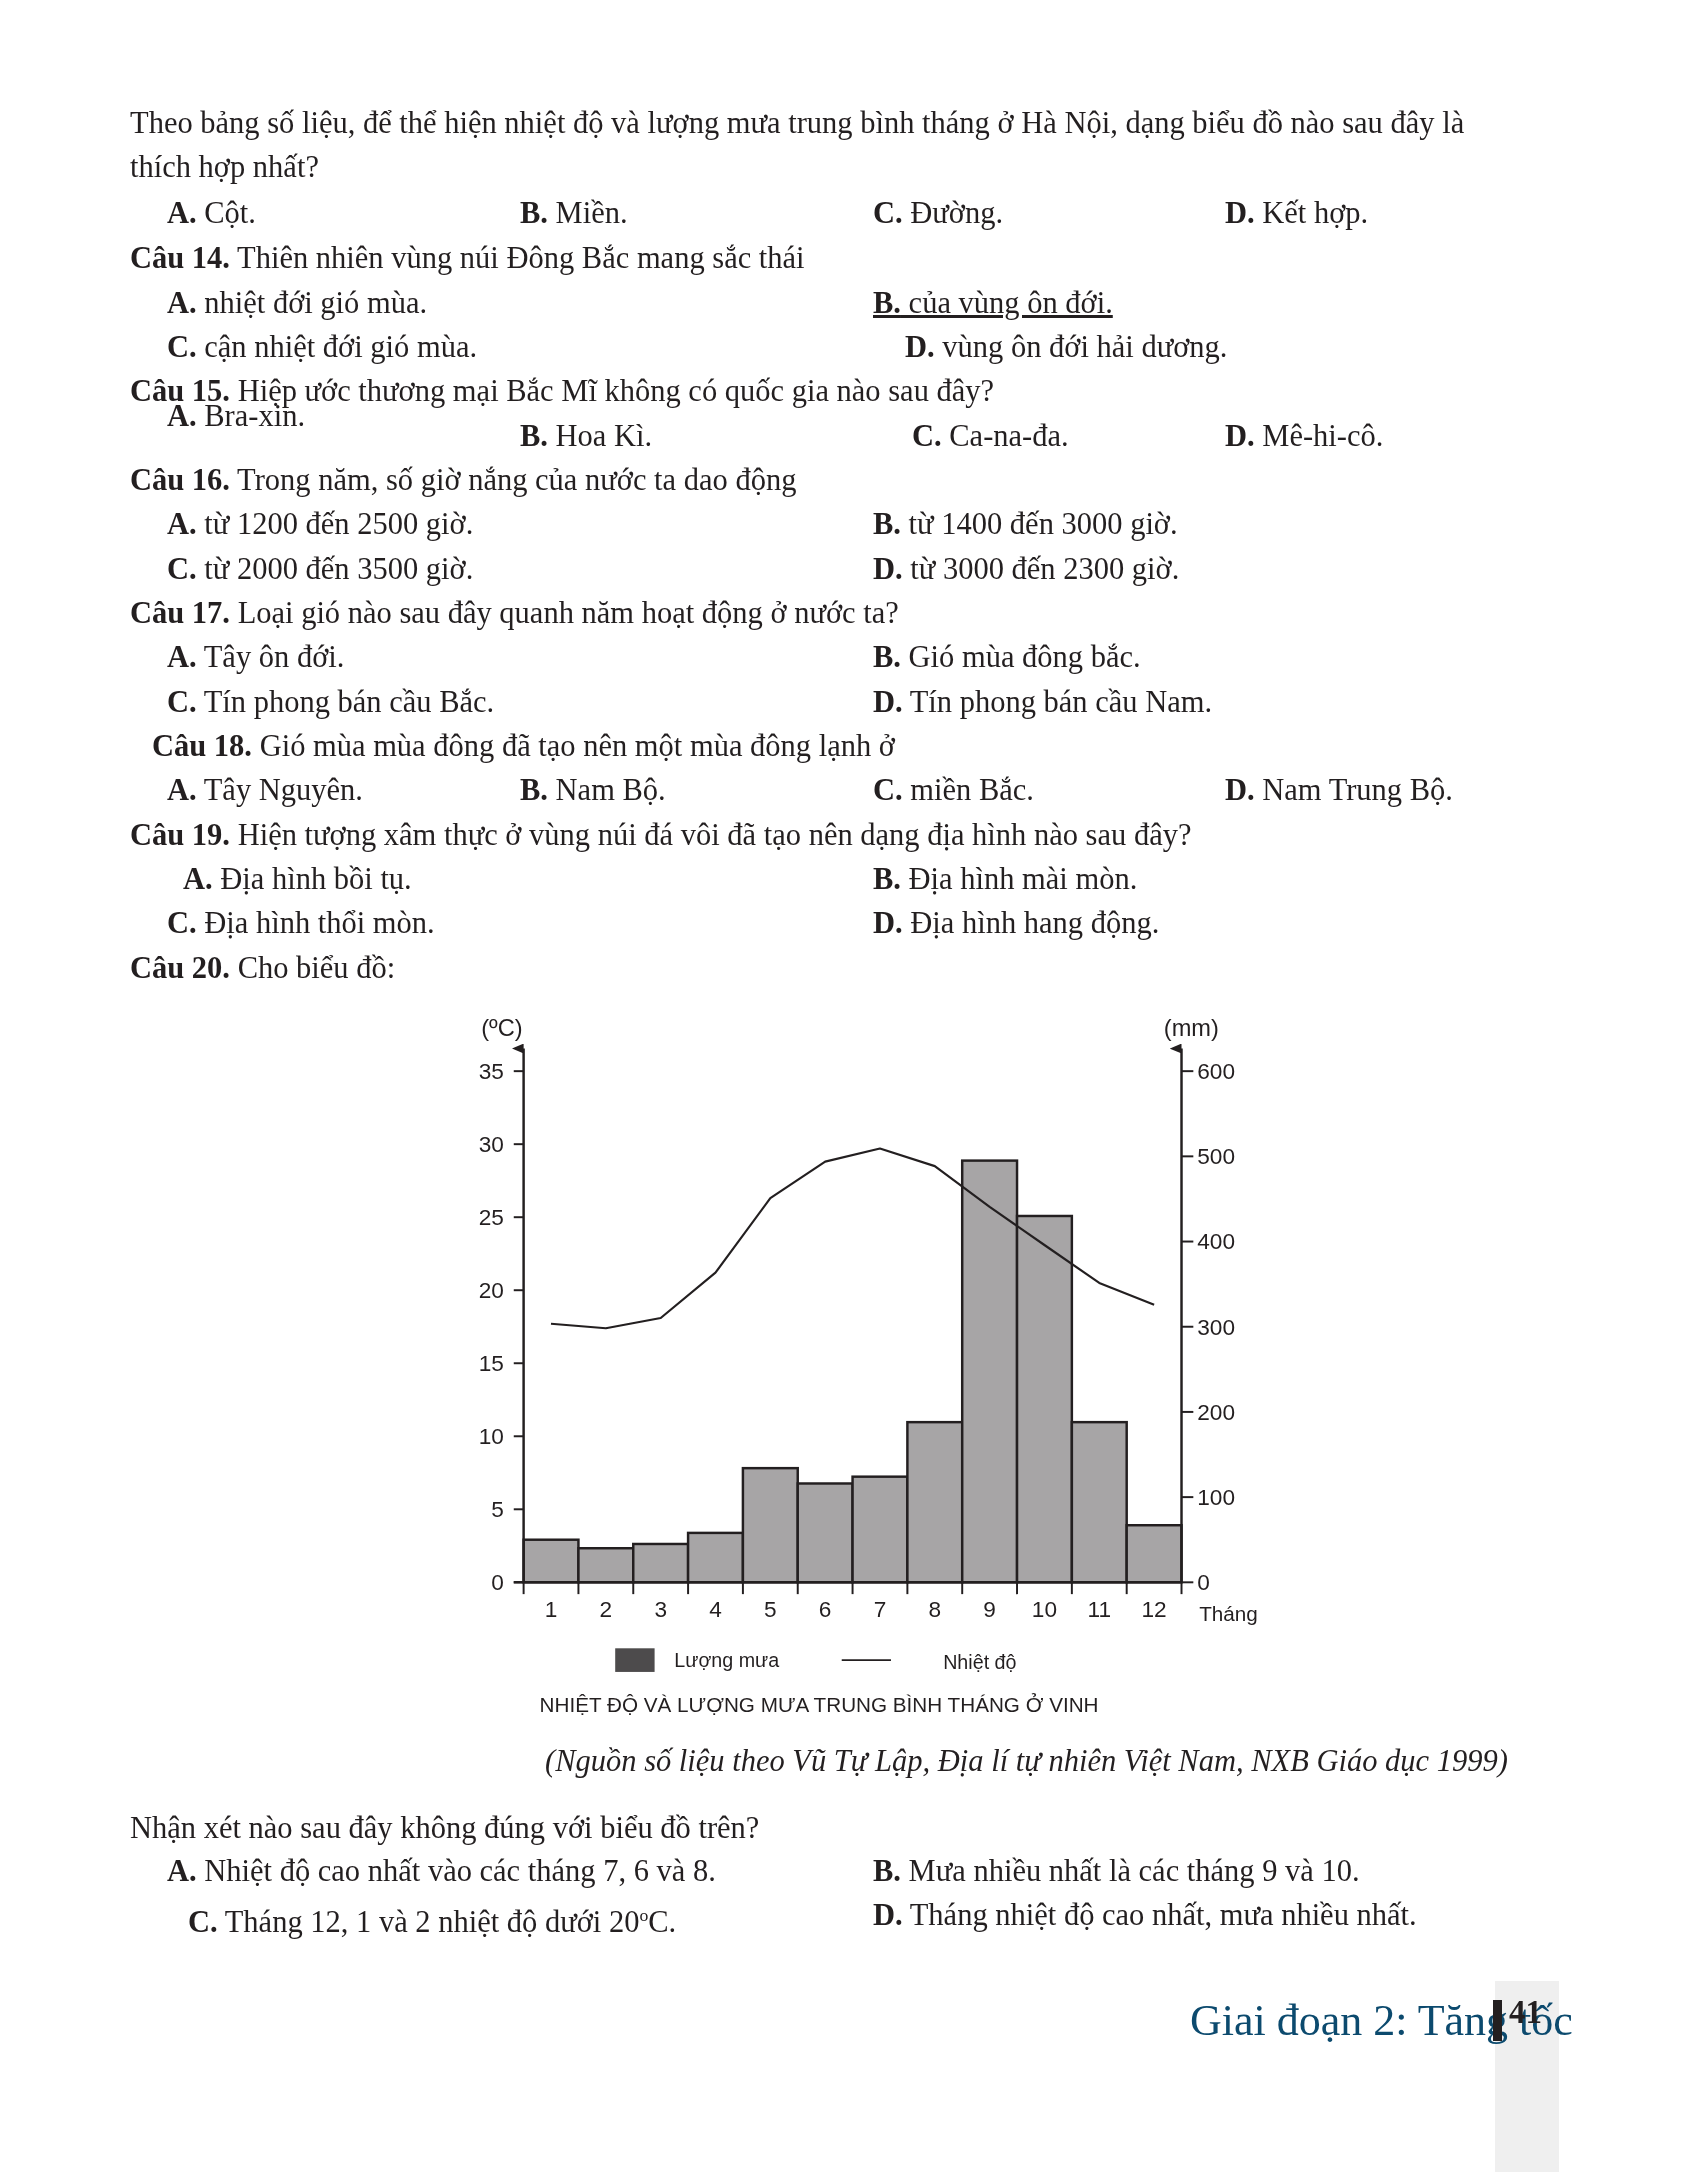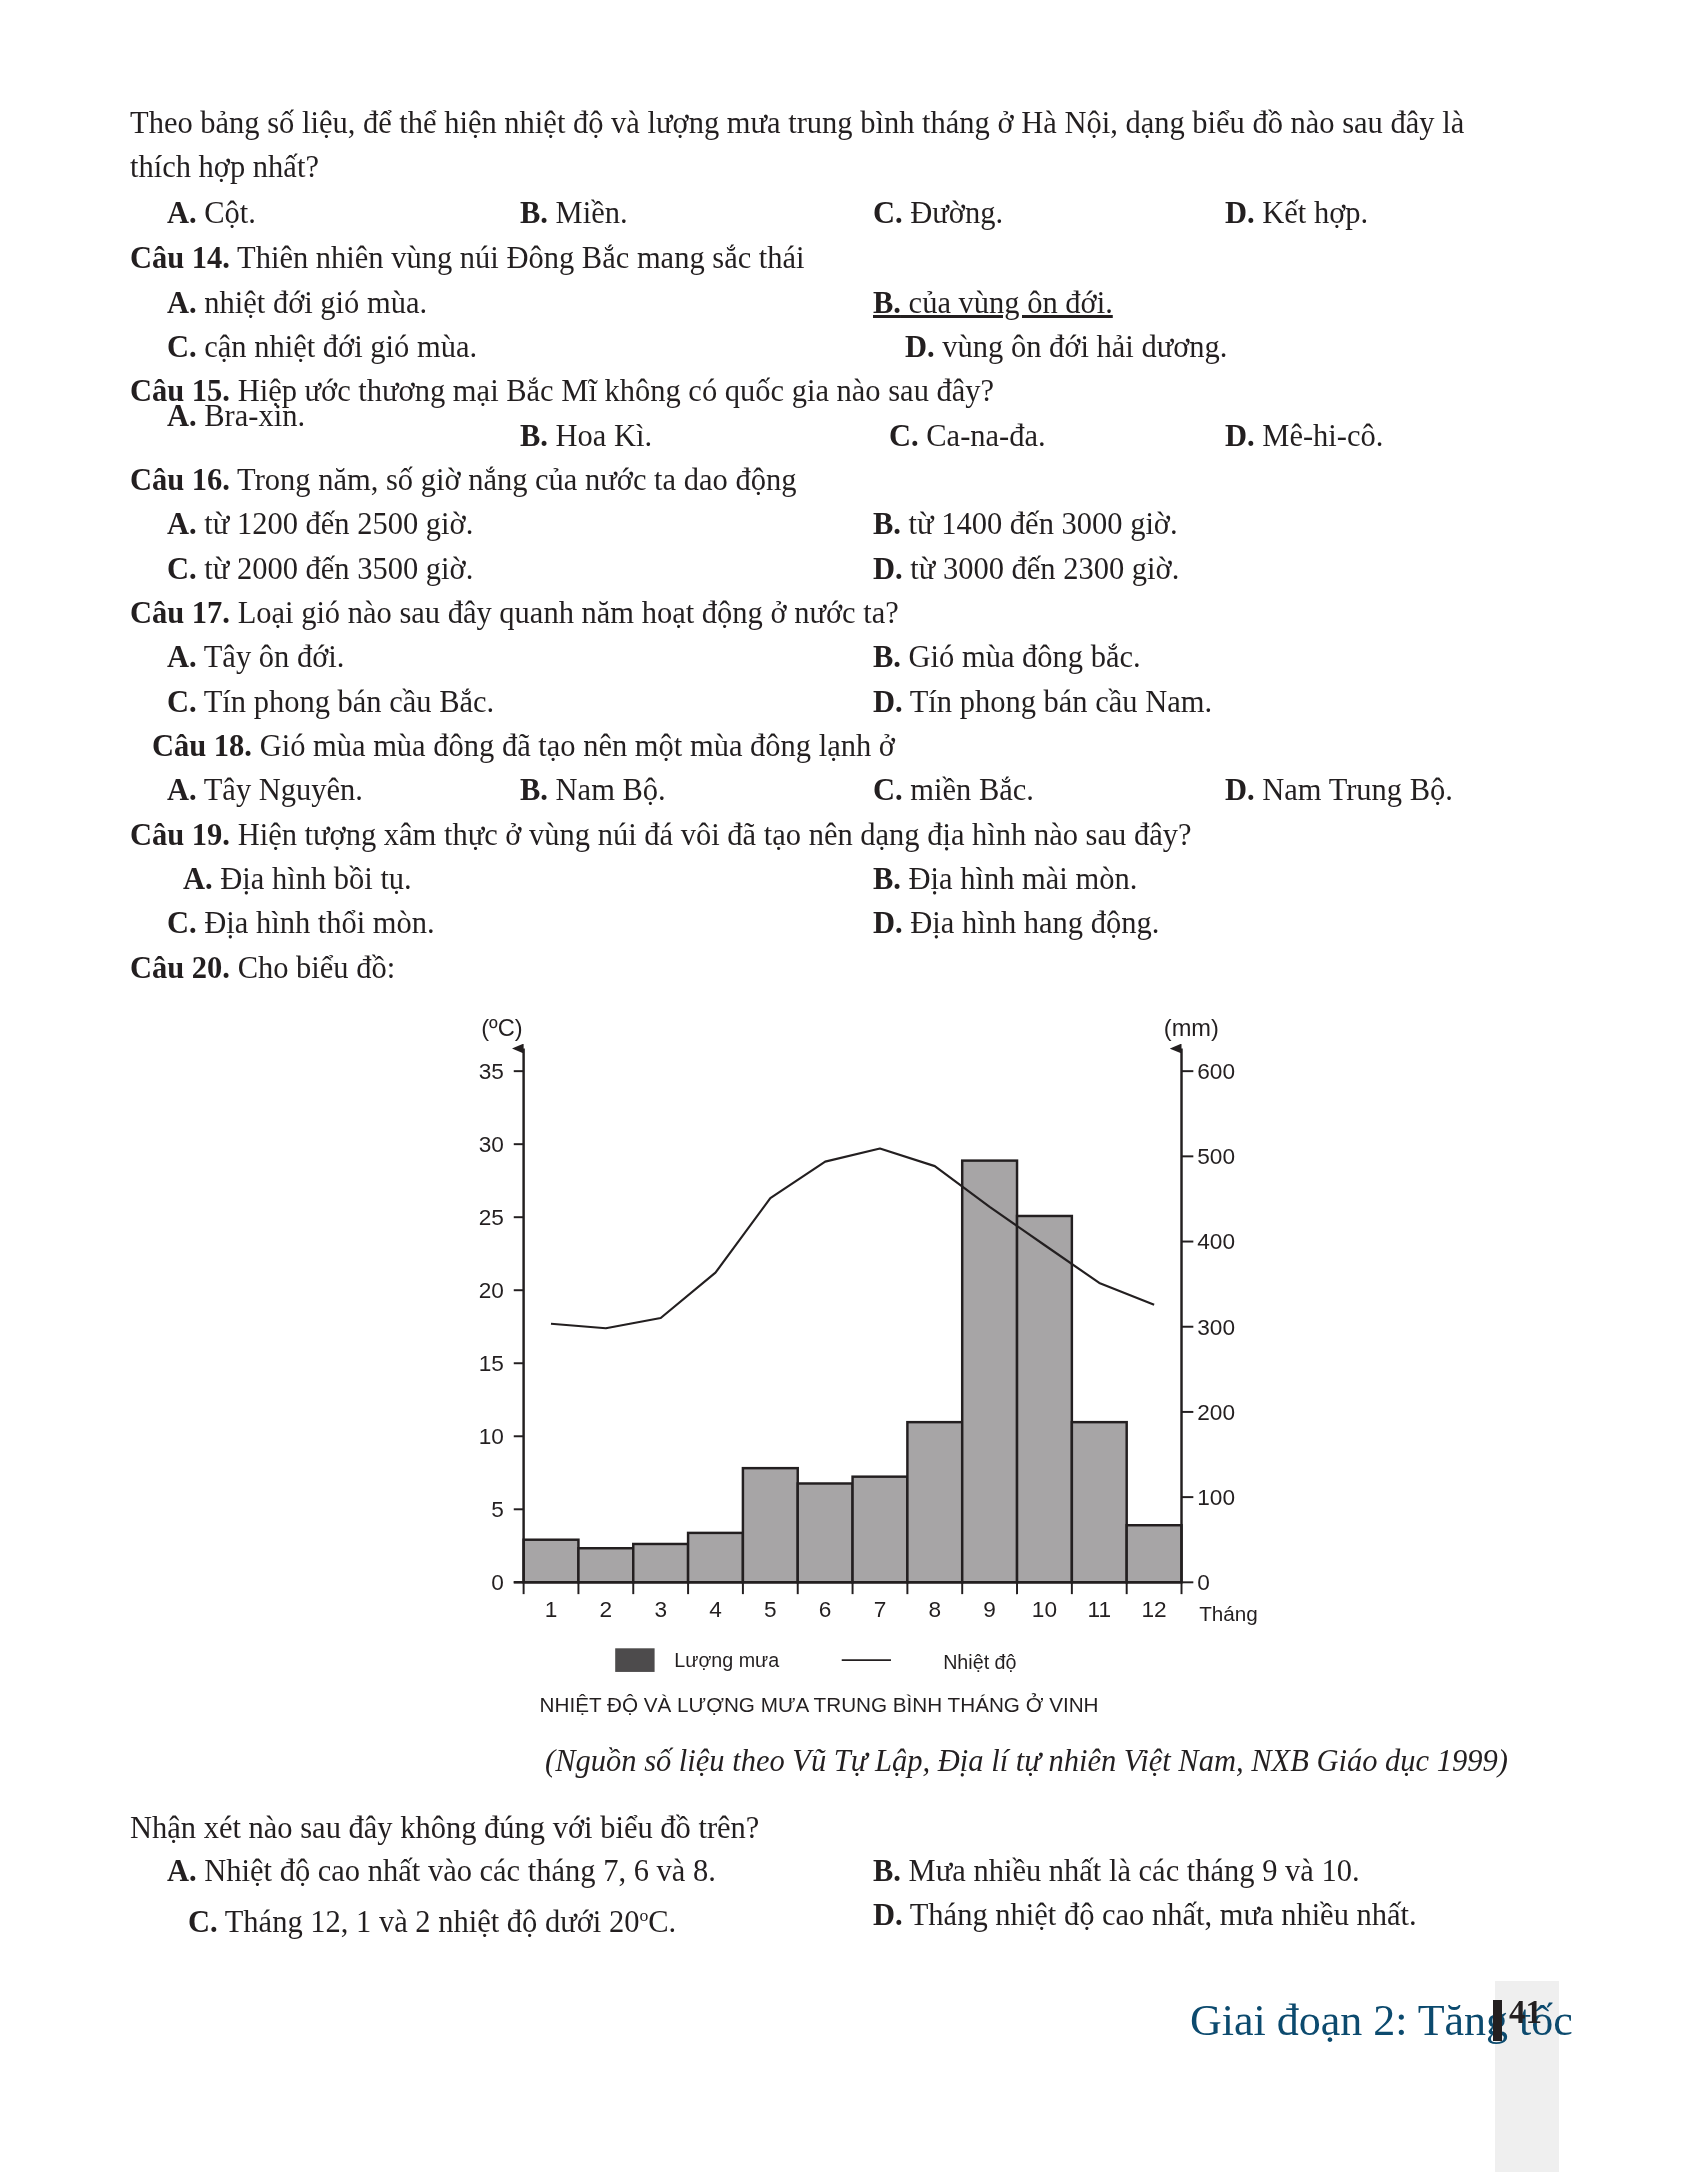--- a/index.html
+++ b/index.html
@@ -28,21 +28,21 @@
 
 <div class="line" style="left:130px;top:241px;"><span class="b">Câu 14.</span><span> Thiên nhiên vùng núi Đông Bắc mang sắc thái</span></div>
 <div class="opt" style="left:167px;top:286px;"><span class="b">A.</span><span> nhiệt đới gió mùa.</span></div>
 <div class="opt" style="left:873px;top:286px;text-decoration:underline;"><span class="b">B.</span><span> của vùng ôn đới.</span></div>
 <div class="opt" style="left:167px;top:330px;"><span class="b">C.</span><span> cận nhiệt đới gió mùa.</span></div>
 <div class="opt" style="left:873px;top:330px;margin-left:32px;"><span class="b">D.</span><span> vùng ôn đới hải dương.</span></div>
 
 <div class="line" style="left:130px;top:374px;"><span class="b">Câu 15.</span><span> Hiệp ước thương mại Bắc Mĩ không có quốc gia nào sau đây?</span></div>
 <div class="opt" style="left:167px;top:399px;"><span class="b">A.</span><span> Bra-xin.</span></div>
 <div class="opt" style="left:520px;top:419px;"><span class="b">B.</span><span> Hoa Kì.</span></div>
-<div class="opt" style="left:889px;top:419px;"><span class="b">C.</span><span> Ca-na-đa.</span></div>
+<div class="opt" style="left:912px;top:419px;"><span class="b">C.</span><span> Ca-na-đa.</span></div>
 <div class="opt" style="left:1225px;top:419px;"><span class="b">D.</span><span> Mê-hi-cô.</span></div>
 
 <div class="line" style="left:130px;top:463px;"><span class="b">Câu 16.</span><span> Trong năm, số giờ nắng của nước ta dao động</span></div>
 <div class="opt" style="left:167px;top:507px;"><span class="b">A.</span><span> từ 1200 đến 2500 giờ.</span></div>
 <div class="opt" style="left:873px;top:507px;"><span class="b">B.</span><span> từ 1400 đến 3000 giờ.</span></div>
 <div class="opt" style="left:167px;top:552px;"><span class="b">C.</span><span> từ 2000 đến 3500 giờ.</span></div>
 <div class="opt" style="left:873px;top:552px;"><span class="b">D.</span><span> từ 3000 đến 2300 giờ.</span></div>
 
 <div class="line" style="left:130px;top:596px;"><span class="b">Câu 17.</span><span> Loại gió nào sau đây quanh năm hoạt động ở nước ta?</span></div>
 <div class="opt" style="left:167px;top:640px;"><span class="b">A.</span><span> Tây ôn đới.</span></div>

